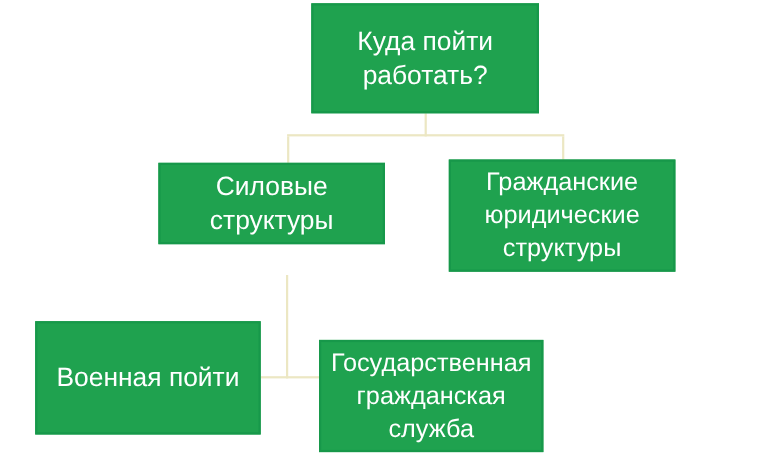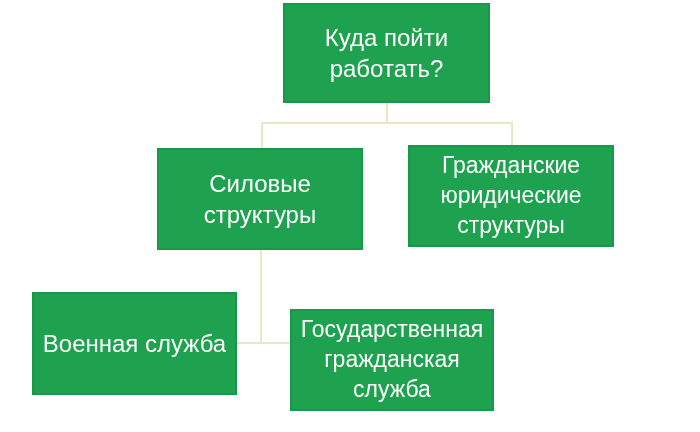--- a/index.html
+++ b/index.html
@@ -23,21 +23,21 @@
     color: #ffffff;
     display: flex;
     align-items: center;
     justify-content: center;
     text-align: center;
     font-size: 24px;
     line-height: 1.3;
     padding: 4px 8px;
   }
   .node-root          { left: 283px; top:   3px; width: 207px; height: 100px; }
-  .node-silovye       { left: 157px; top: 148px; width: 206px; height: 102px; text-align: center; }
+  .node-silovye       { left: 144px; top: 148px; width: 206px; height: 74px; text-align: center; }
   .node-grazhdanskie  { left: 408px; top: 145px; width: 206px; height: 102px; font-size: 23px; }
   .node-voennaya      { left:  32px; top: 292px; width: 205px; height: 103px; }
   .node-gos           { left: 290px; top: 293px; width: 204px; height: 102px; font-size: 23px; margin-top: 16px; }
   .connector {
     position: absolute;
     background: #ece7c3;
   }
   .c-root-stem   { left: 386px; top: 103px; width: 2px;   height: 21px; }
   .c-top-bus     { left: 261px; top: 122px; width: 252px; height: 2px;  }
   .c-drop-left   { left: 261px; top: 124px; width: 2px;   height: 24px; }
@@ -63,20 +63,20 @@
 
   <div class="node node-silovye">
     <span>Силовые структуры</span>
   </div>
 
   <div class="node node-grazhdanskie">
     <span>Гражданские юридические структуры</span>
   </div>
 
   <div class="node node-voennaya">
-    <span>Военная служба</span>
+    <span>Военная пойти</span>
   </div>
 
   <div class="node node-gos">
     <span>Государственная гражданская служба</span>
   </div>
 
 </div>
 
 </body></html>

